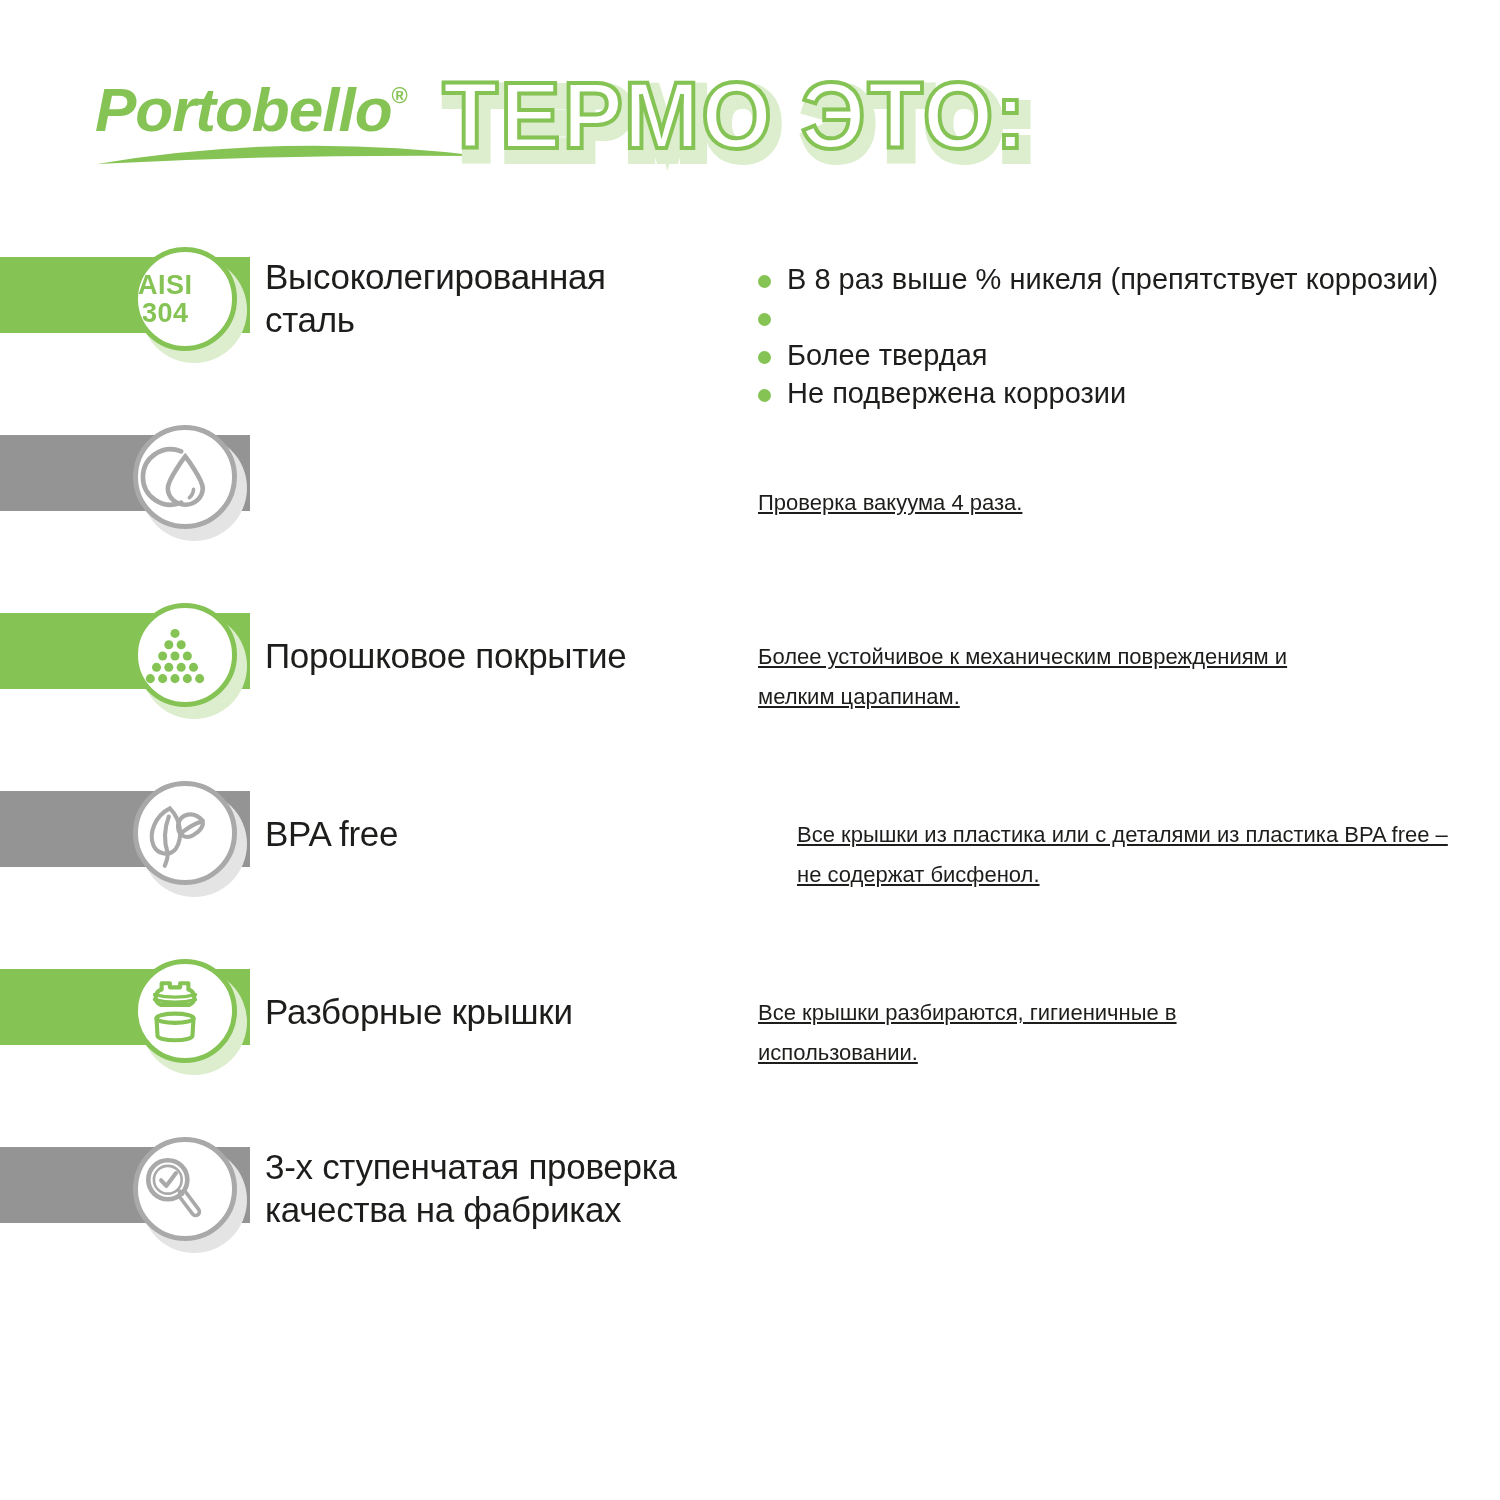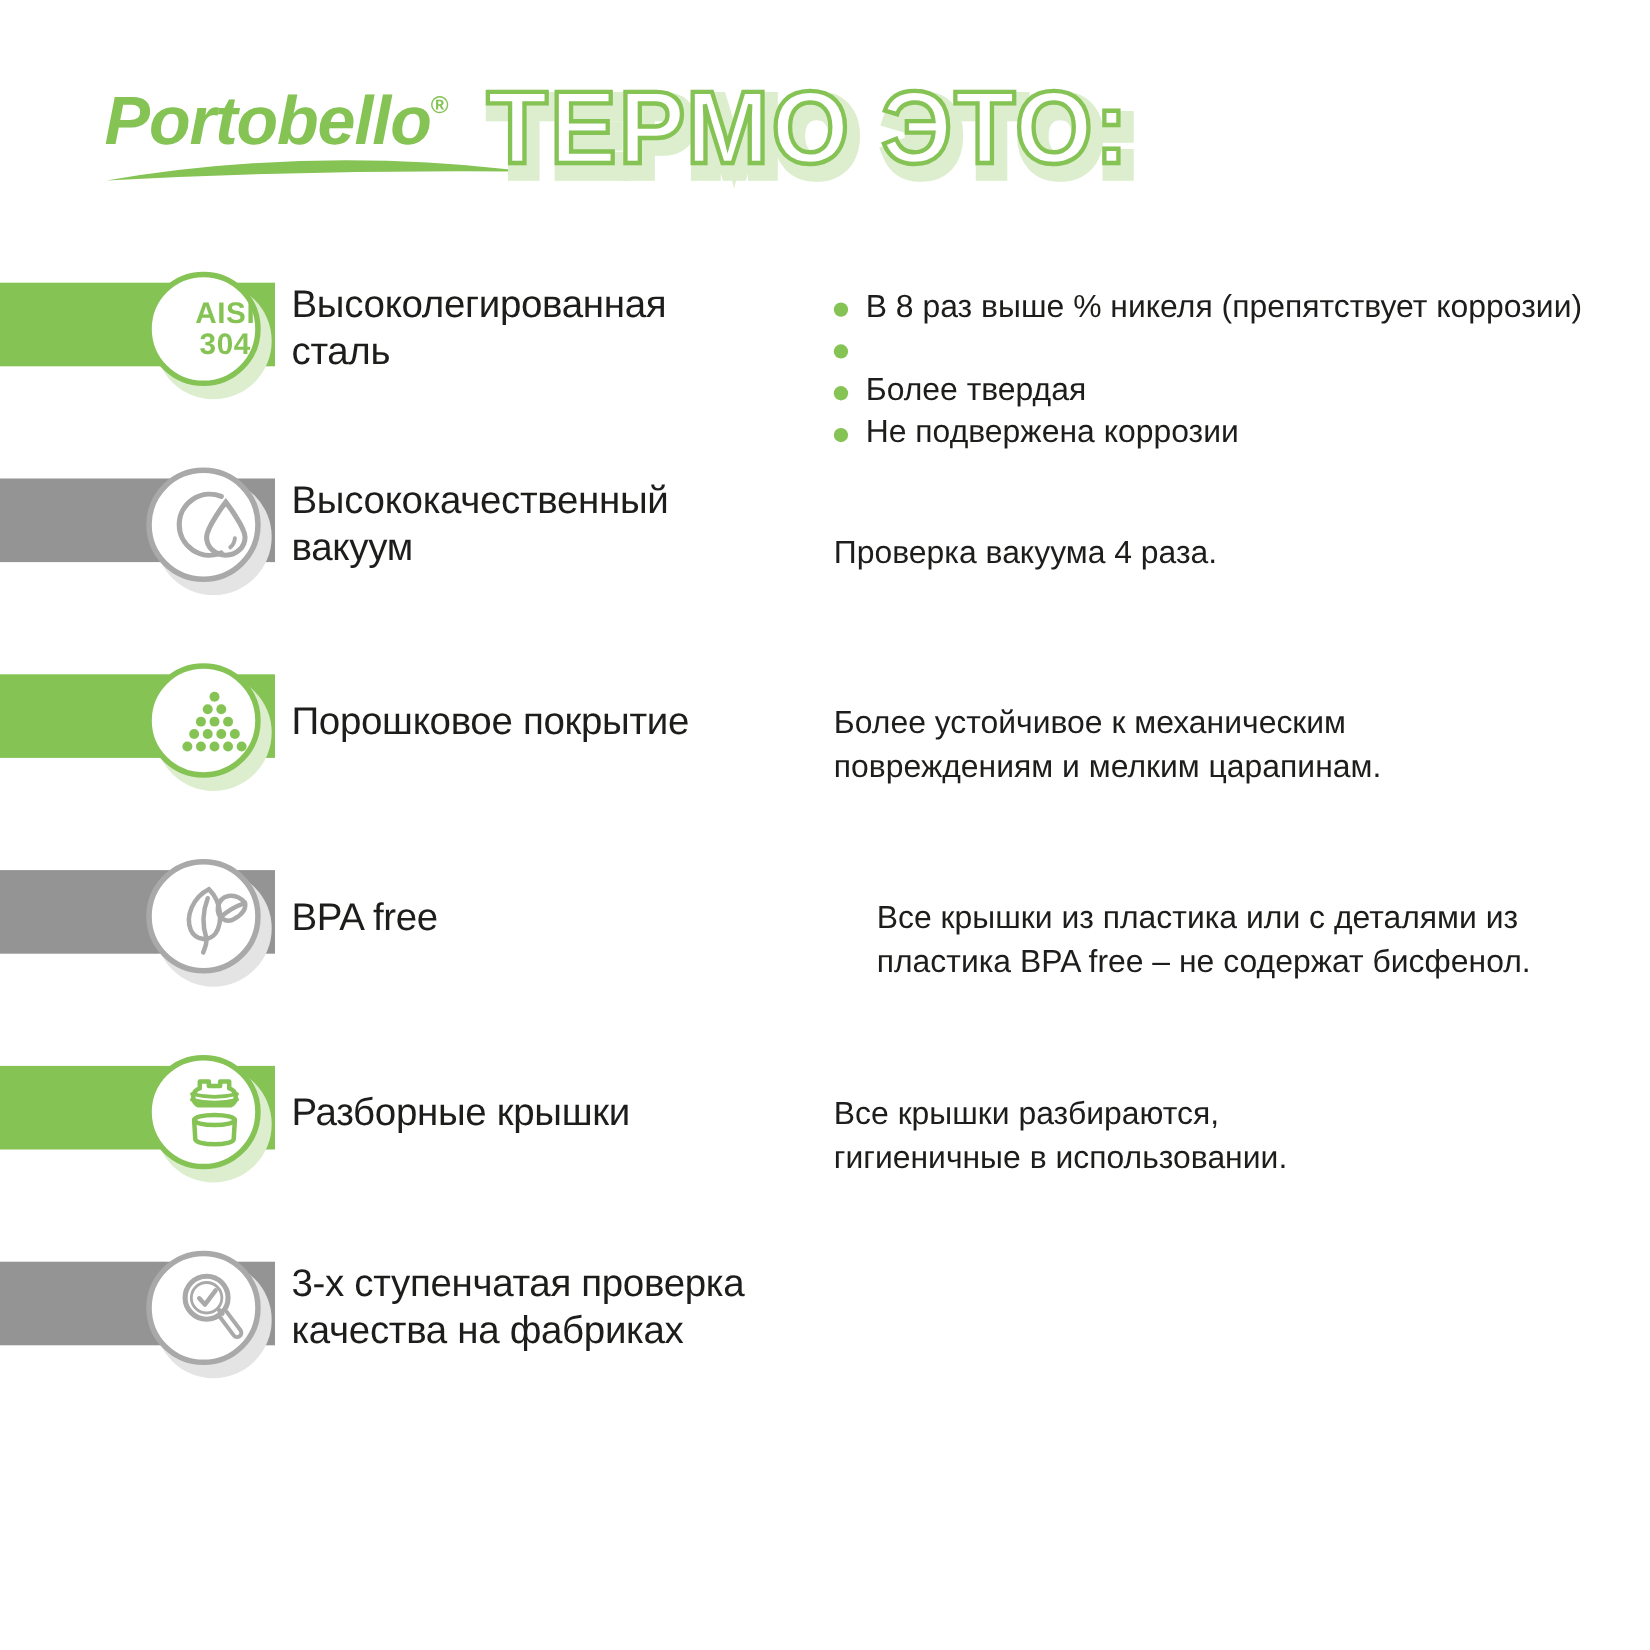--- a/index.html
+++ b/index.html
@@ -27,33 +27,33 @@
 
   .bar{position:absolute;left:0;top:24px;width:250px;height:76px;}
   .green .bar{background:var(--green);}
   .gray .bar{background:var(--gray);}
 
   .halo{position:absolute;left:141px;top:24px;width:106px;height:106px;border-radius:50%;z-index:1;}
   .green .halo{background:var(--green_light);}
   .gray .halo{background:var(--gray_light);}
 
   .badge{position:absolute;left:133px;top:14px;width:104px;height:104px;border-radius:50%;
-         background:#fff;z-index:2;display:flex;align-items:center;justify-content:flex-end;}
+         background:#fff;z-index:2;display:flex;align-items:center;justify-content:flex-start;}
   .green .badge{border:5px solid var(--green);color:var(--green);}
   .gray  .badge{border:5px solid #A9A9A9;color:#A9A9A9;}
   .badge svg{display:block;}
 
   .aisi{font-weight:bold;font-size:27px;line-height:28px;text-align:center;letter-spacing:0.5px;color:var(--green);}
 
   .heading{position:absolute;left:265px;font-size:35px;font-weight:normal;line-height:43px;color:var(--text);letter-spacing:-0.3px;}
   .two-line .heading{top:22px;}
   .one-line .heading{top:45px;}
   .heading span{display:block;}
 
-  .desc{position:absolute;left:758px;font-size:29px;line-height:40px;color:var(--text);}
+  .desc{position:absolute;left:758px;font-size:22px;line-height:40px;color:var(--text);text-decoration:underline;}
   .r2 .desc{top:72px;}
   .r3 .desc{top:48px;width:560px;}
   .r4 .desc{top:48px;width:680px;margin-left:39px;}
   .r5 .desc{top:48px;width:520px;}
 
   .bullets{position:absolute;left:758px;top:30px;width:740px;list-style:none;}
   .bullets li{display:flex;align-items:flex-start;height:38px;white-space:nowrap;font-size:29px;}
   .dot{flex:0 0 auto;width:13px;height:13px;border-radius:50%;background:var(--green);margin:12px 16px 0 0;}
 </style>
 </head>
@@ -107,24 +107,20 @@
 
   <div class="row r2 gray two-line">
     <div class="bar"></div>
     <div class="halo"></div>
     <div class="badge">
       <svg width="74" height="74" viewBox="0 0 72 72" fill="none" stroke="currentColor" stroke-width="4.5" stroke-linecap="round">
         <path d="M42,11 A27,27 0 1 0 42,61"></path>
         <path d="M46,16 C46,16 29,38 29,47 a17,16 0 0 0 34,0 C63,38 46,16 46,16 Z"></path>
         <path d="M54,48 a11,11 0 0 1 -4,8" stroke-width="3.5"></path>
       </svg>
-    </div>
-    <div class="heading">
-      <span>Высококачественный</span>
-      <span>вакуум</span>
     </div>
     <div class="desc">Проверка вакуума 4 раза.</div>
   </div>
 
   <div class="row r3 green one-line">
     <div class="bar"></div>
     <div class="halo"></div>
     <div class="badge">
       <svg width="74" height="74" viewBox="0 0 72 72" fill="currentColor">
         <circle cx="36" cy="15" r="4.4"></circle>

